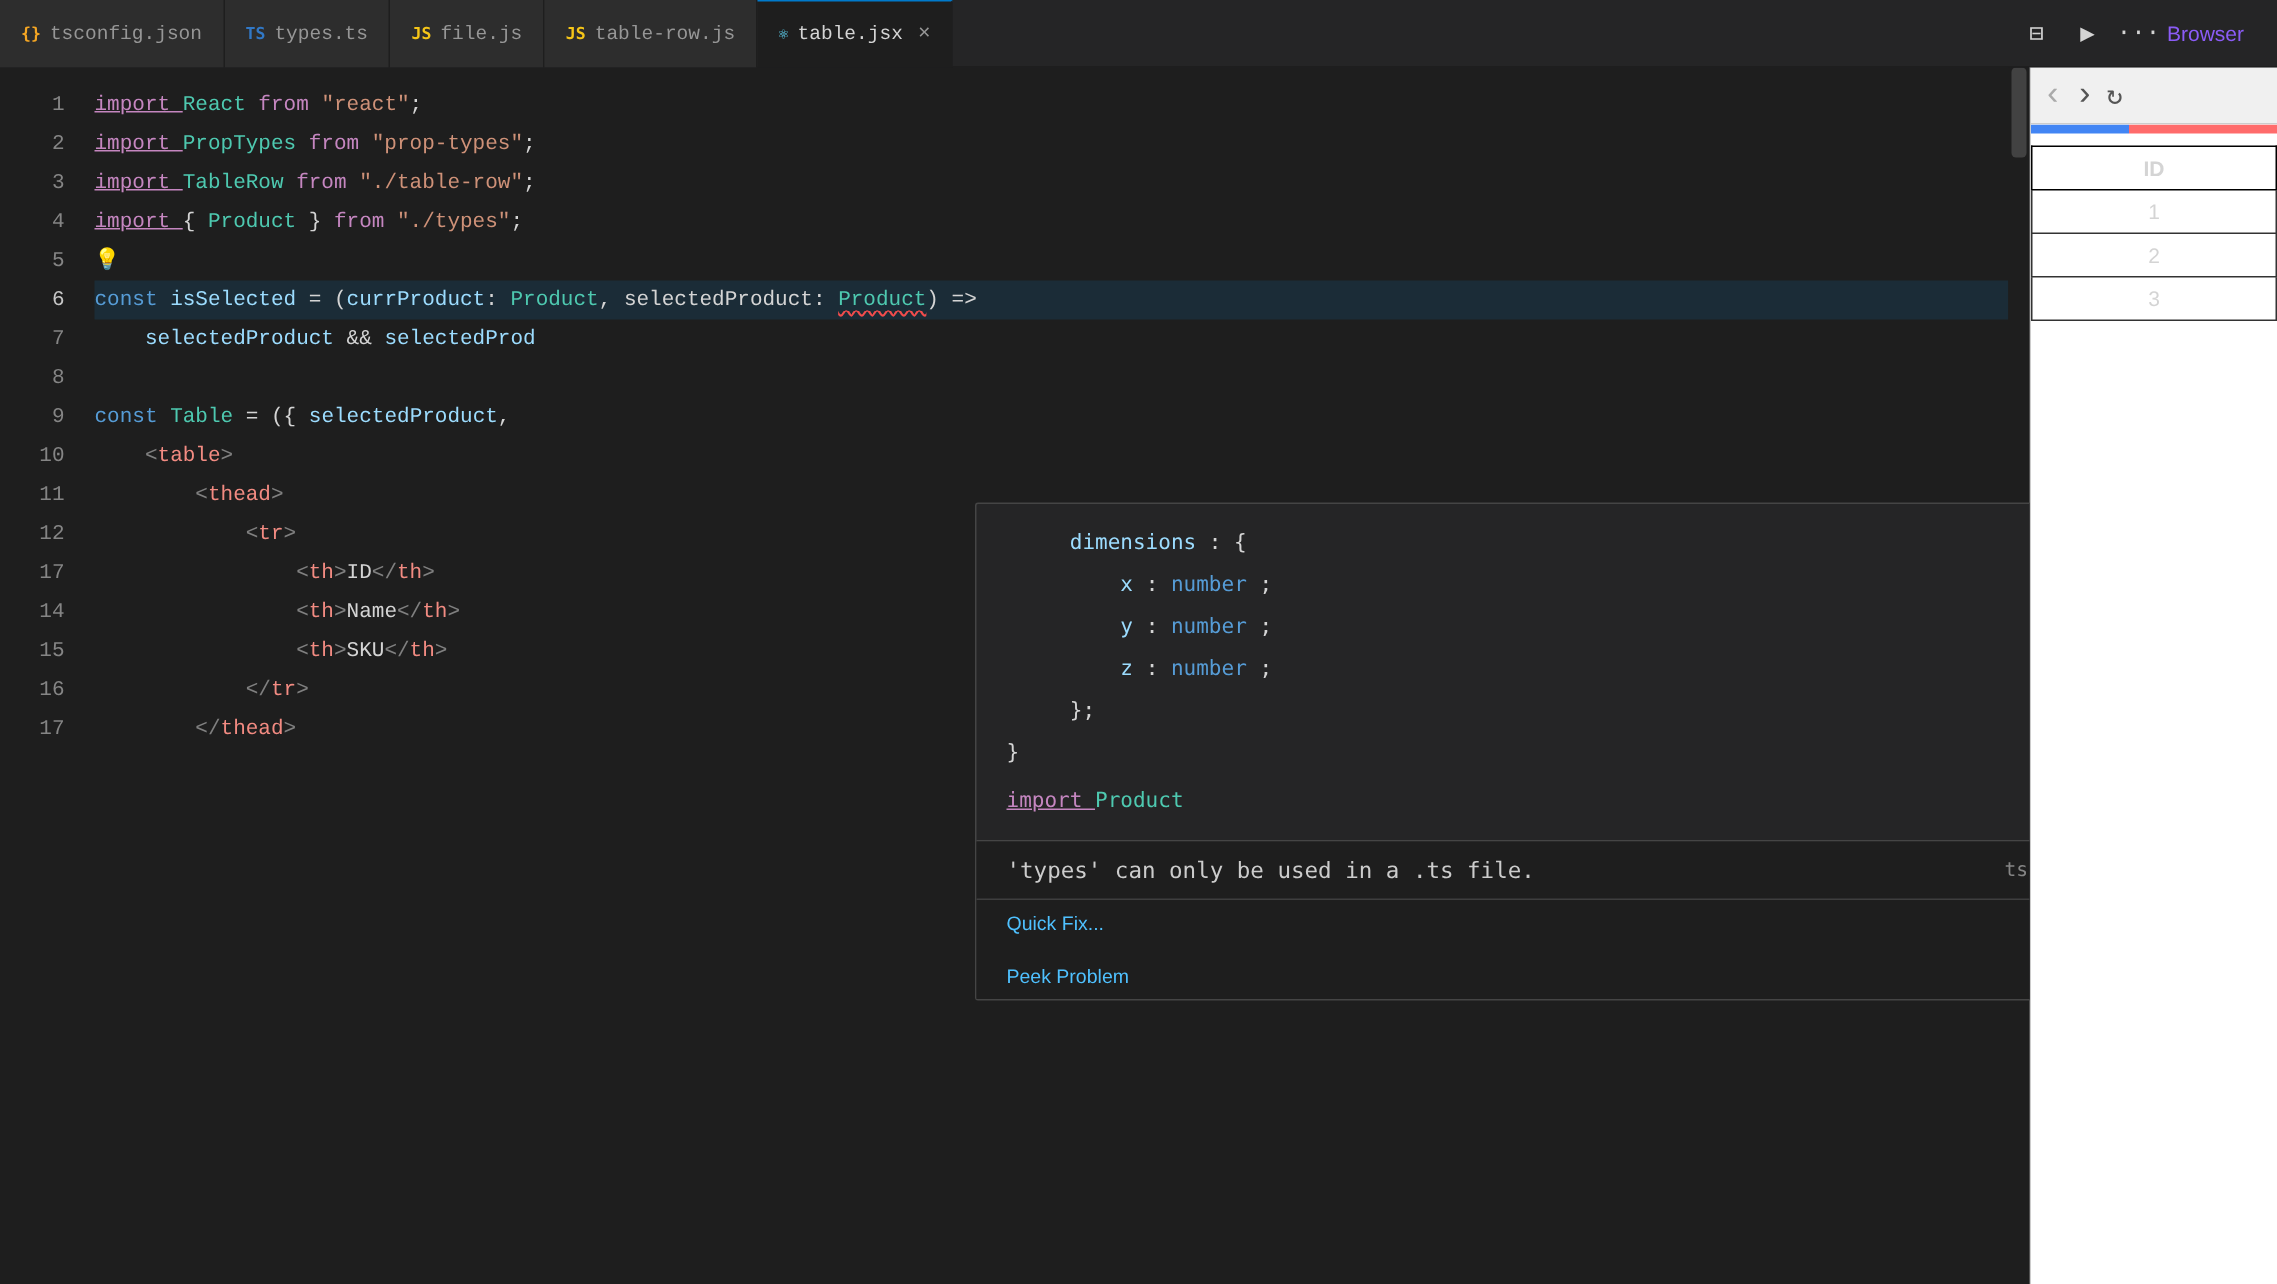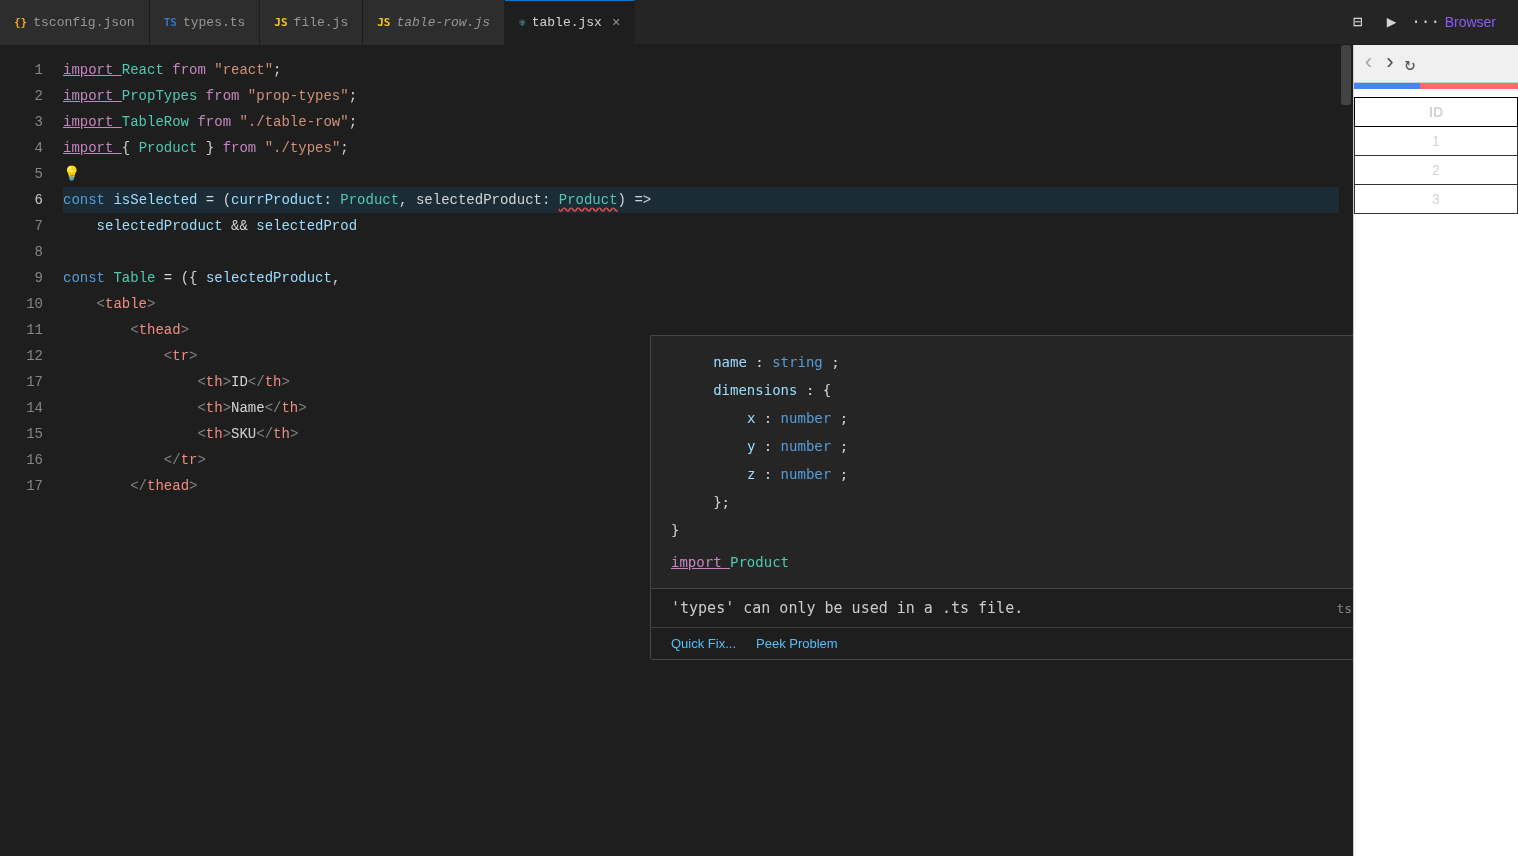--- a/index.html
+++ b/index.html
@@ -291,20 +291,21 @@
       color: #858585;
       font-size: 13px;
     }
 
     .tooltip-actions {
       padding: 8px 20px;
       display: flex;
       gap: 20px;
       background: #1e1e1e;
       border-top: 1px solid #3e3e3e;
+      flex-direction: column;
     }
 
     .tooltip-action-link {
       color: #4fc1ff;
       font-size: 13px;
       cursor: pointer;
       font-family: -apple-system, sans-serif;
     }
 
     
@@ -329,21 +330,21 @@
     <span>types.ts</span>
   </div>
 
   <div class="tab">
     <span class="tab-icon tab-icon-js">JS</span>
     <span>file.js</span>
   </div>
 
   <div class="tab">
     <span class="tab-icon tab-icon-js">JS</span>
-    <span style="font-style:italic;">table-row.js</span>
+    <span style="">table-row.js</span>
   </div>
 
   <div class="tab active">
     <span class="tab-icon tab-icon-jsx">⚛</span>
     <span>table.jsx</span>
     <span class="close-btn">×</span>
   </div>
 
   <div class="tab-spacer"></div>
 
@@ -529,27 +530,20 @@
         </div>
       </div>
 
       <div class="scrollbar-area">
         <div class="scrollbar-thumb"></div>
       </div>
     </div>
 
     <div class="tooltip-overlay">
       <div class="tooltip-code">
-        <div>
-          <span class="plain">&nbsp;&nbsp;&nbsp;&nbsp;</span>
-          <span class="prop-name">name</span>
-          <span class="punct">: </span>
-          <span class="kw-const">string</span>
-          <span class="punct">;</span>
-        </div>
         <div>
           <span class="plain">&nbsp;&nbsp;&nbsp;&nbsp;</span>
           <span class="prop-name">dimensions</span>
           <span class="punct">: {</span>
         </div>
         <div>
           <span class="plain">&nbsp;&nbsp;&nbsp;&nbsp;&nbsp;&nbsp;&nbsp;&nbsp;</span>
           <span class="prop-name">x</span>
           <span class="punct">: </span>
           <span class="kw-const">number</span>

